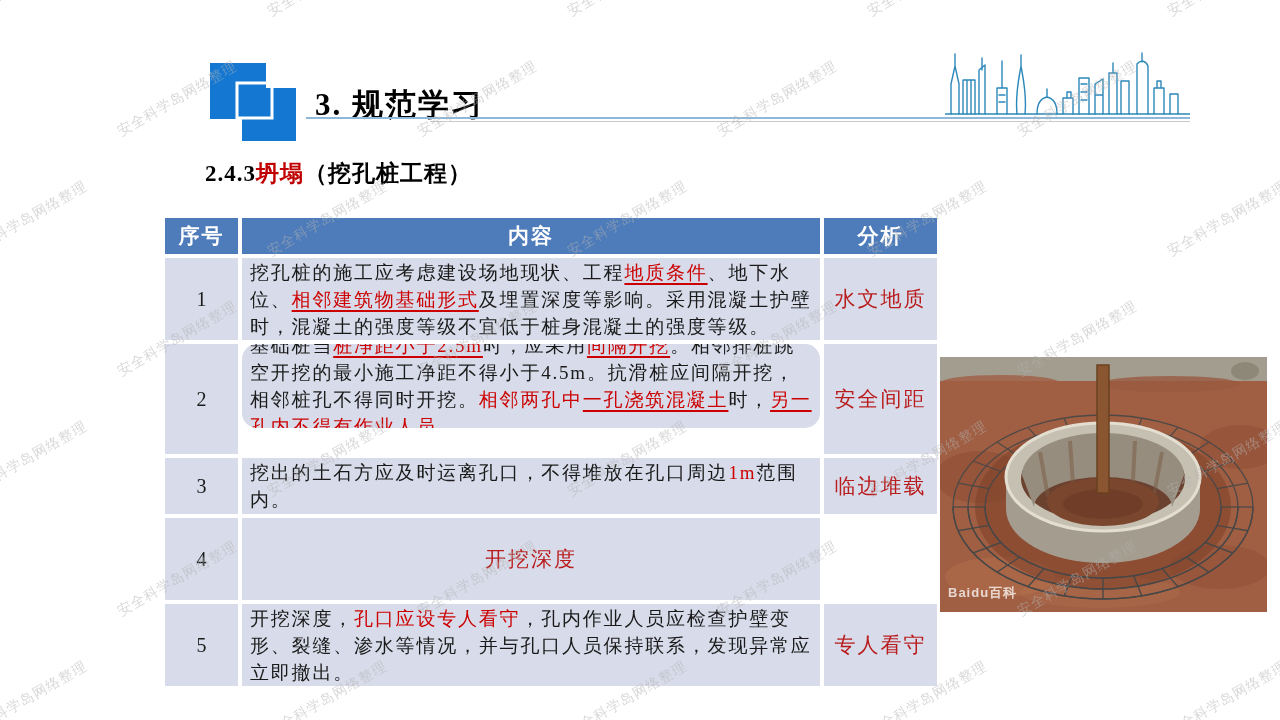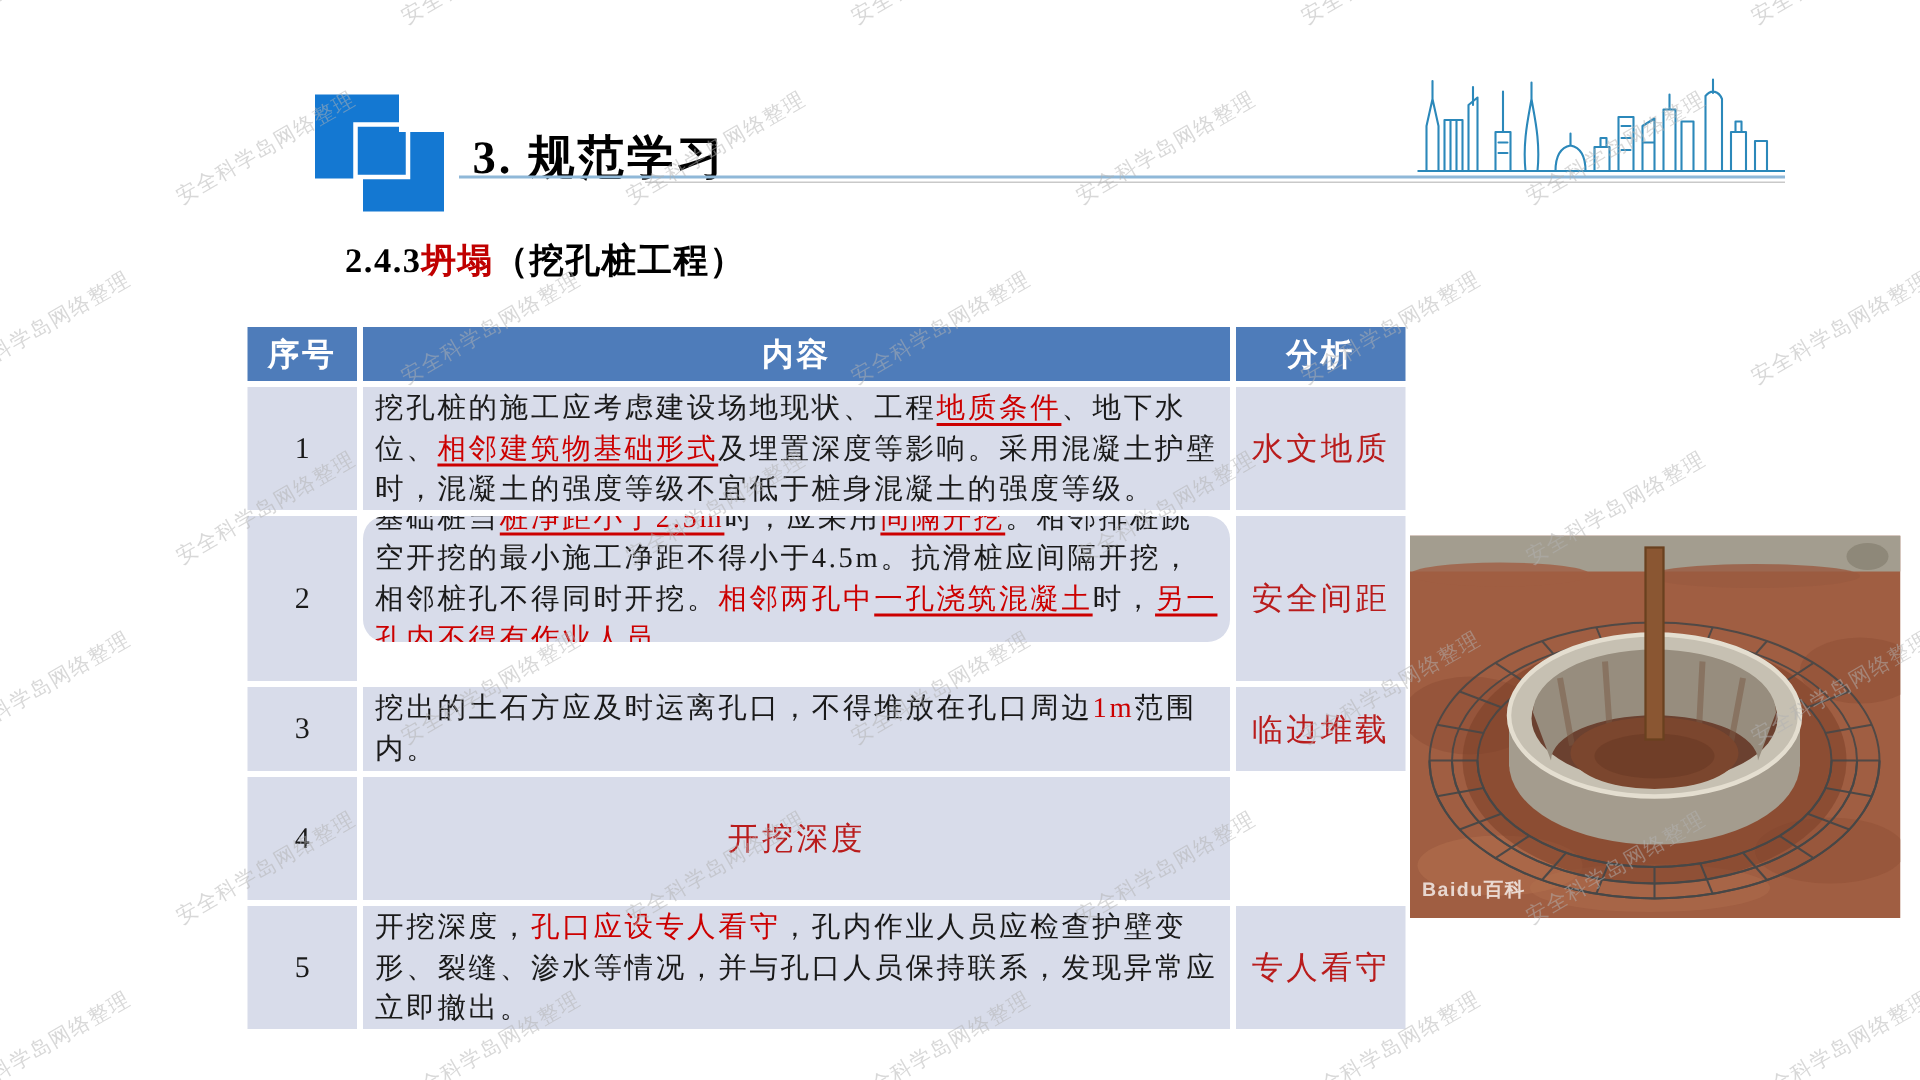--- a/index.html
+++ b/index.html
@@ -20,21 +20,21 @@
   .page-title{
     position:absolute;left:315px;top:84px;
     font-family:Liberation Serif, serif;
     font-weight:bold;font-size:31px;color:#000;letter-spacing:2px;
   }
   .title-rule-blue{position:absolute;left:306px;top:117px;width:884px;height:2px;background:#8fb8d8;}
   .title-rule-gray{position:absolute;left:430px;top:121px;width:760px;height:1px;background:#c9c9c9;}
   .skyline{position:absolute;left:945px;top:48px;width:245px;height:74px;}
   .subtitle{
     position:absolute;left:205px;top:158px;
-    font-size:23px;font-weight:bold;color:#000;letter-spacing:1px;margin-left:25px;
+    font-size:23px;font-weight:bold;color:#000;letter-spacing:1px;
   }
   .subtitle .hl{color:#c00000;}
   
   .reg-table{position:absolute;left:165px;top:218px;width:772px;z-index:10;}
   .t-row{display:grid;grid-template-columns:73px 578px 113px;column-gap:4px;margin-bottom:4px;}
   .t-head .cell{
     background:#4e7cba;color:#ffffff;font-size:21px;letter-spacing:2px;
     display:flex;align-items:center;justify-content:center;height:36px;font-weight:600;
   }
   .cell{box-sizing:border-box;}

